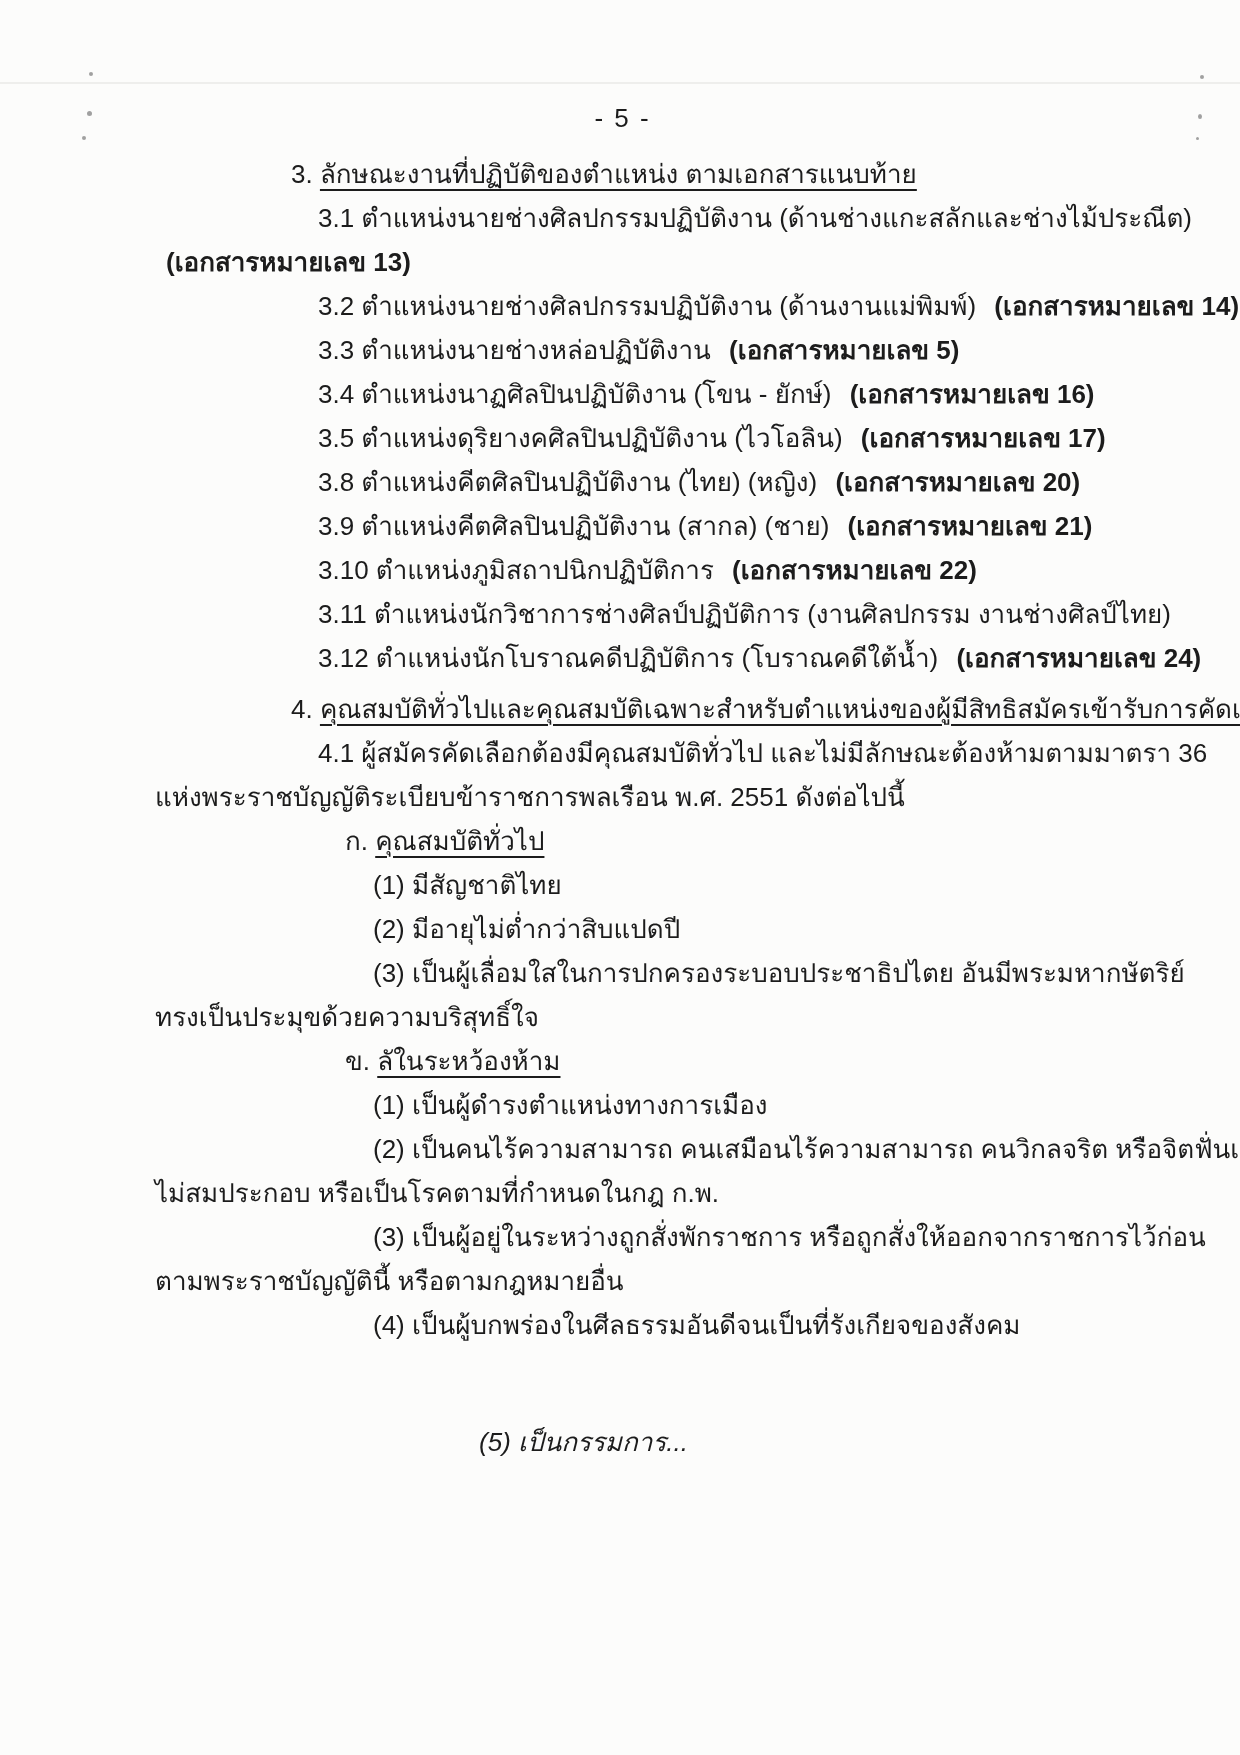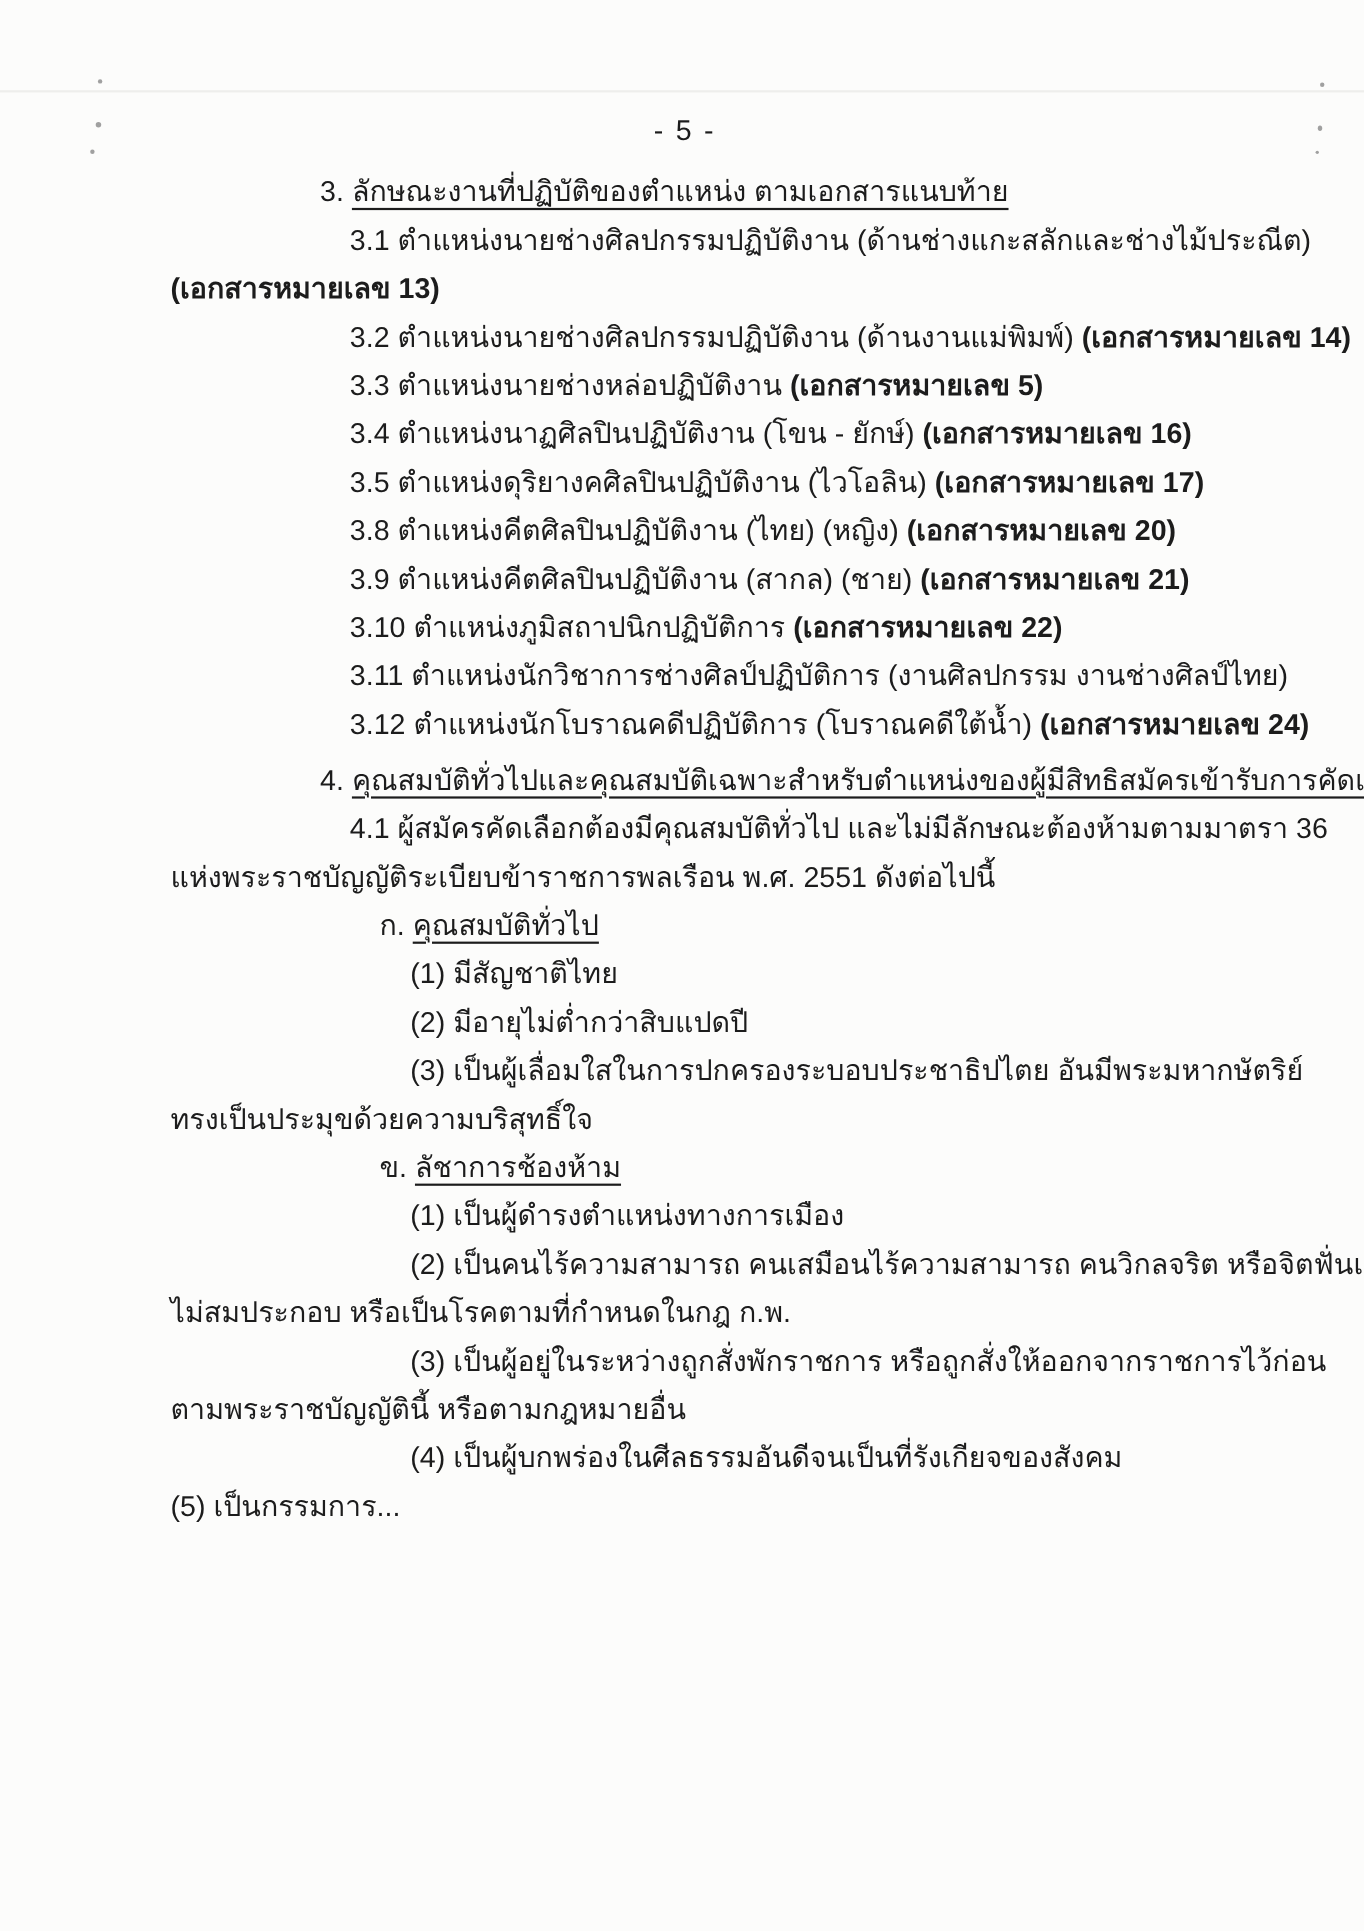--- a/index.html
+++ b/index.html
@@ -40,33 +40,35 @@
   .line{white-space:nowrap;}
   .page-num{text-align:center;letter-spacing:2px;}
 
   
   .l-margin{padding-left:0;}
   .l-h1{padding-left:136px;}
   .l-item{padding-left:163px;}
   .l-sub{padding-left:190px;}
   .l-num{padding-left:218px;}
 
-  .bold{font-weight:bold;}
+  .bold{font-weight:bold;margin-left:11px;}
   .und{
     text-decoration:underline;
     text-underline-offset:6px;
     text-decoration-thickness:1.5px;
   }
 
   
   [data-name="section-3-heading"]{margin-top:12px;}
   [data-name="section-4-heading"]{margin-top:7px;}
   [data-name="continuation-marker"]{
-    text-align:left;
+    margin-top:73px;
+    text-align:center;
     padding-right:78px;
+    font-style:italic;
   }
 </style>
 </head>
 <body>
 
 <div class="page" data-name="document-page">
   <div class="scan-line" data-name="scan-artifact-line"></div>
   <div class="speck s1" data-name="scan-speck"></div>
   <div class="speck s2" data-name="scan-speck"></div>
   <div class="speck s3" data-name="scan-speck"></div>
@@ -90,21 +92,21 @@
         <div class="line l-item" data-name="item-3-11"><span>3.11 ตำแหน่งนักวิชาการช่างศิลป์ปฏิบัติการ (งานศิลปกรรม งานช่างศิลป์ไทย)</span></div>
         <div class="line l-item" data-name="item-3-12"><span>3.12 ตำแหน่งนักโบราณคดีปฏิบัติการ (โบราณคดีใต้น้ำ) </span><span class="bold">(เอกสารหมายเลข 24)</span></div>
         <div class="line l-h1" data-name="section-4-heading"><span>4. </span><span class="und">คุณสมบัติทั่วไปและคุณสมบัติเฉพาะสำหรับตำแหน่งของผู้มีสิทธิสมัครเข้ารับการคัดเลือก</span></div>
         <div class="line l-item" data-name="item-4-1"><span>4.1 ผู้สมัครคัดเลือกต้องมีคุณสมบัติทั่วไป และไม่มีลักษณะต้องห้ามตามมาตรา 36</span></div>
         <div class="line l-margin" data-name="item-4-1-cont"><span>แห่งพระราชบัญญัติระเบียบข้าราชการพลเรือน พ.ศ. 2551 ดังต่อไปนี้</span></div>
         <div class="line l-sub" data-name="clause-a-heading"><span>ก. </span><span class="und">คุณสมบัติทั่วไป</span></div>
         <div class="line l-num" data-name="clause-a-1"><span>(1) มีสัญชาติไทย</span></div>
         <div class="line l-num" data-name="clause-a-2"><span>(2) มีอายุไม่ต่ำกว่าสิบแปดปี</span></div>
         <div class="line l-num" data-name="clause-a-3"><span>(3) เป็นผู้เลื่อมใสในการปกครองระบอบประชาธิปไตย อันมีพระมหากษัตริย์</span></div>
         <div class="line l-margin" data-name="clause-a-3-cont"><span>ทรงเป็นประมุขด้วยความบริสุทธิ์ใจ</span></div>
-        <div class="line l-sub" data-name="clause-b-heading"><span>ข. </span><span class="und">ลัชาการช้องห้าม</span></div>
+        <div class="line l-sub" data-name="clause-b-heading"><span>ข. </span><span class="und">ลัในระหว้องห้าม</span></div>
         <div class="line l-num" data-name="clause-b-1"><span>(1) เป็นผู้ดำรงตำแหน่งทางการเมือง</span></div>
         <div class="line l-num" data-name="clause-b-2"><span>(2) เป็นคนไร้ความสามารถ คนเสมือนไร้ความสามารถ คนวิกลจริต หรือจิตฟั่นเฟือน</span></div>
         <div class="line l-margin" data-name="clause-b-2-cont"><span>ไม่สมประกอบ หรือเป็นโรคตามที่กำหนดในกฎ ก.พ.</span></div>
         <div class="line l-num" data-name="clause-b-3"><span>(3) เป็นผู้อยู่ในระหว่างถูกสั่งพักราชการ หรือถูกสั่งให้ออกจากราชการไว้ก่อน</span></div>
         <div class="line l-margin" data-name="clause-b-3-cont"><span>ตามพระราชบัญญัตินี้ หรือตามกฎหมายอื่น</span></div>
         <div class="line l-num" data-name="clause-b-4"><span>(4) เป็นผู้บกพร่องในศีลธรรมอันดีจนเป็นที่รังเกียจของสังคม</span></div>
         <div class="line l-margin" data-name="continuation-marker"><span>(5) เป็นกรรมการ...</span></div>
       </div>
   </div>
 </div>

